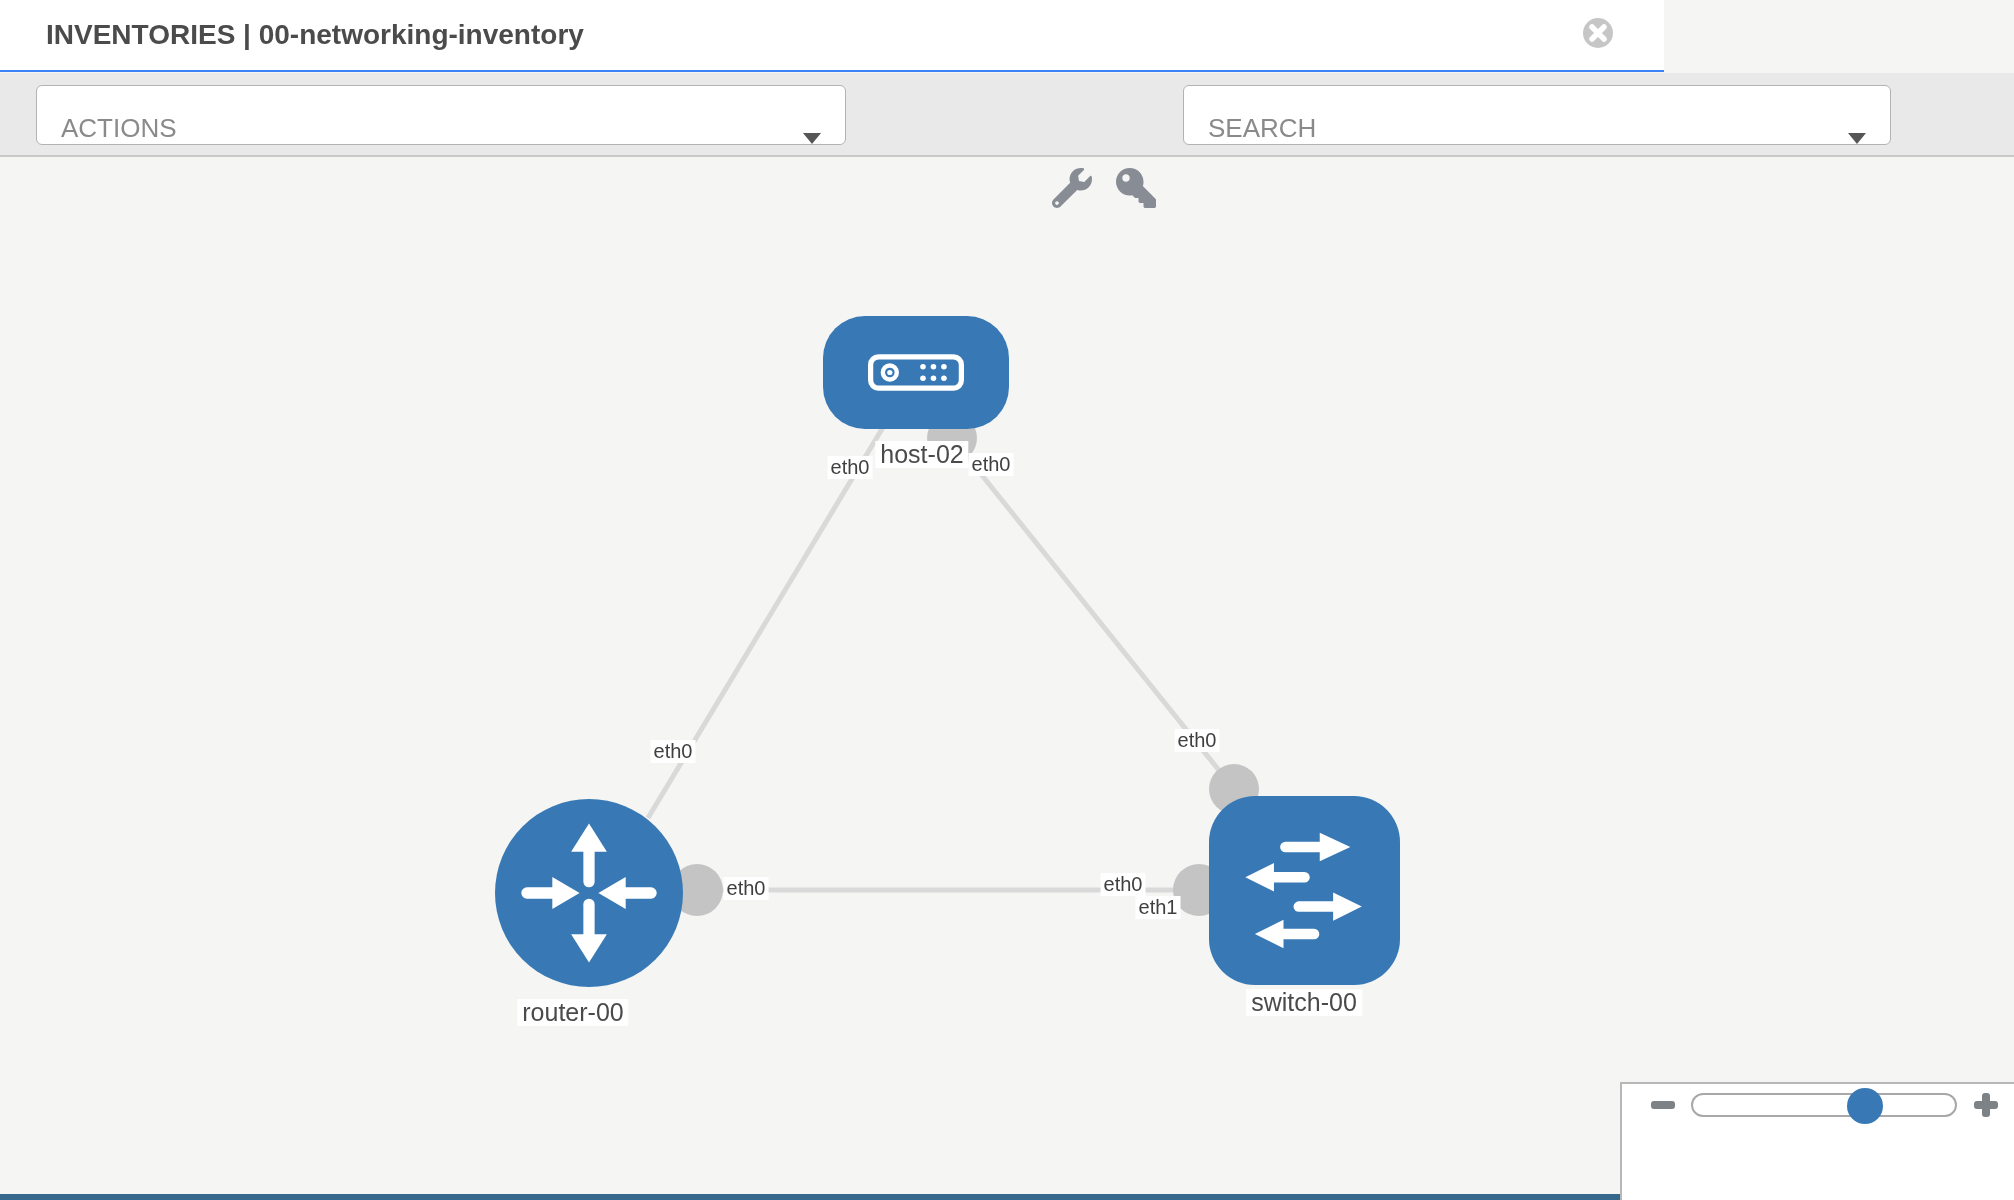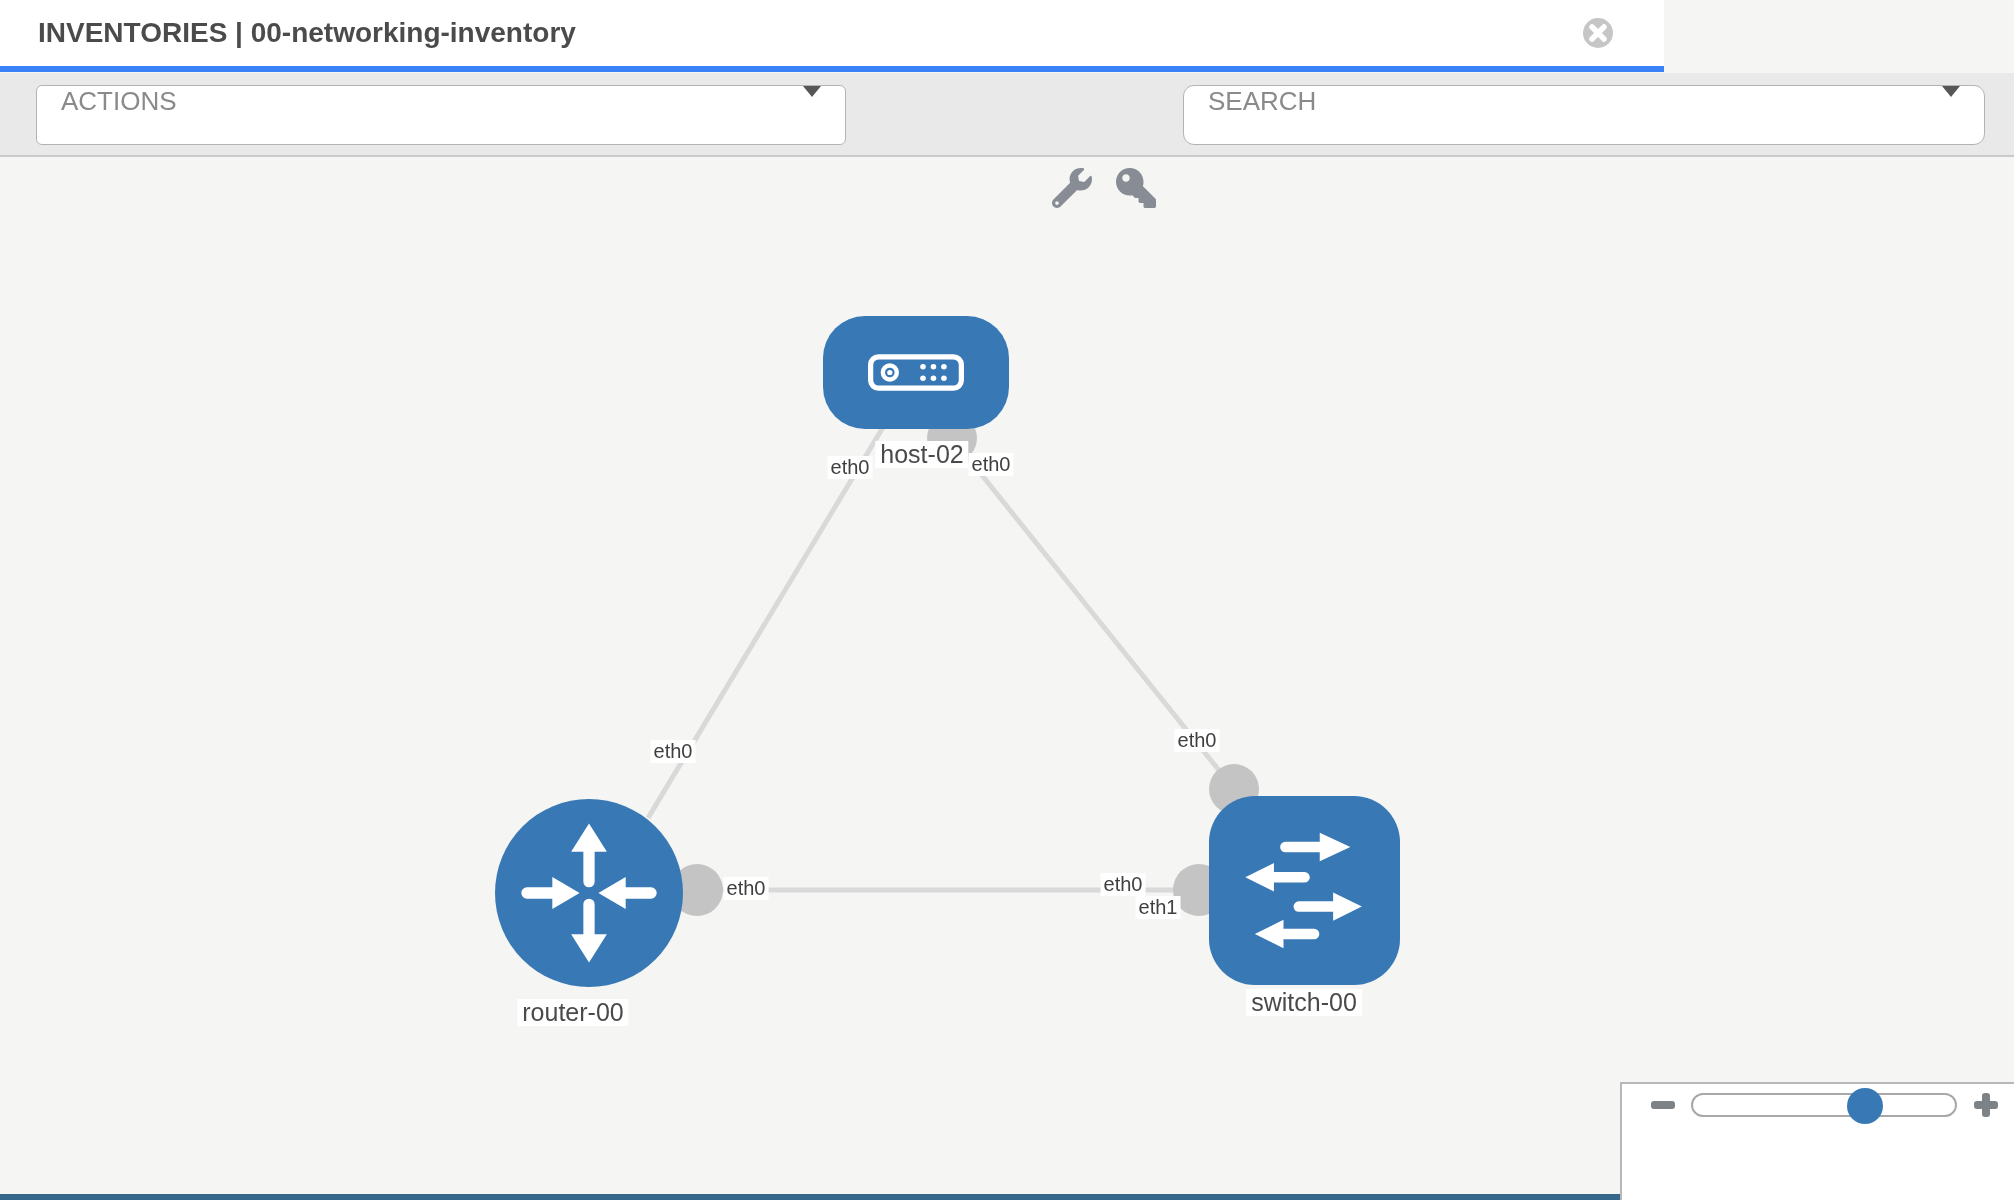--- a/index.html
+++ b/index.html
@@ -4,38 +4,38 @@
 <style>
   * { box-sizing: border-box; }
   html,body { margin:0; padding:0; }
   body {
     width:2014px; height:1200px; overflow:hidden; position:relative;
     background:#f5f5f4; font-family:"Liberation Sans", sans-serif;
   }
   
   .header {
     position:absolute; top:0; left:0; width:1664px; height:72px;
-    background:#ffffff; border-bottom:6px solid #3b82f6;
-    display:flex; align-items:center; z-index:10;
+    background:#ffffff; border-bottom:2px solid #3b82f6;
+    display:flex; align-items:center; z-index:10;padding-left:8px;
   }
   .title { margin-left:38px; font-size:28px; font-weight:bold; color:#4b4b4b; white-space:nowrap; }
   .close-btn { position:absolute; right:48px; top:15px; width:36px; height:36px; cursor:pointer; }
   
   .toolbar {
     position:absolute; top:73px; left:0; width:2014px; height:84px;
     background:#e9e9e9; border-bottom:2px solid #c9c9c9; z-index:10;
   }
   .select-box {
     position:absolute; top:12px; height:60px; background:#fff;
     border:1px solid #b3b3b3; border-radius:6px;
-    display:flex; align-items:flex-start; justify-content:space-between;
+    display:flex; align-items:flex-end; justify-content:space-between;
     font-size:26px; color:#8a8a8a; padding:0 24px; cursor:pointer;
   }
   .actions-box { left:36px; width:810px; }
-  .search-box  { left:1183px; width:802px;border-radius:11px; }
+  .search-box  { left:1183px; width:708px; }
   .caret { width:0; height:0; border-left:9px solid transparent; border-right:9px solid transparent; border-top:11px solid #565656; }
   .tool-icon { position:absolute; top:95px; width:40px; height:40px; cursor:pointer; }
   .wrench { left:1052px; }
   .key    { left:1116px; }
   
   .links-svg { position:absolute; top:0; left:0; z-index:1; }
   .node {
     position:absolute; background:#3879b5; z-index:2; cursor:pointer;
     display:flex; align-items:center; justify-content:center;
   }

